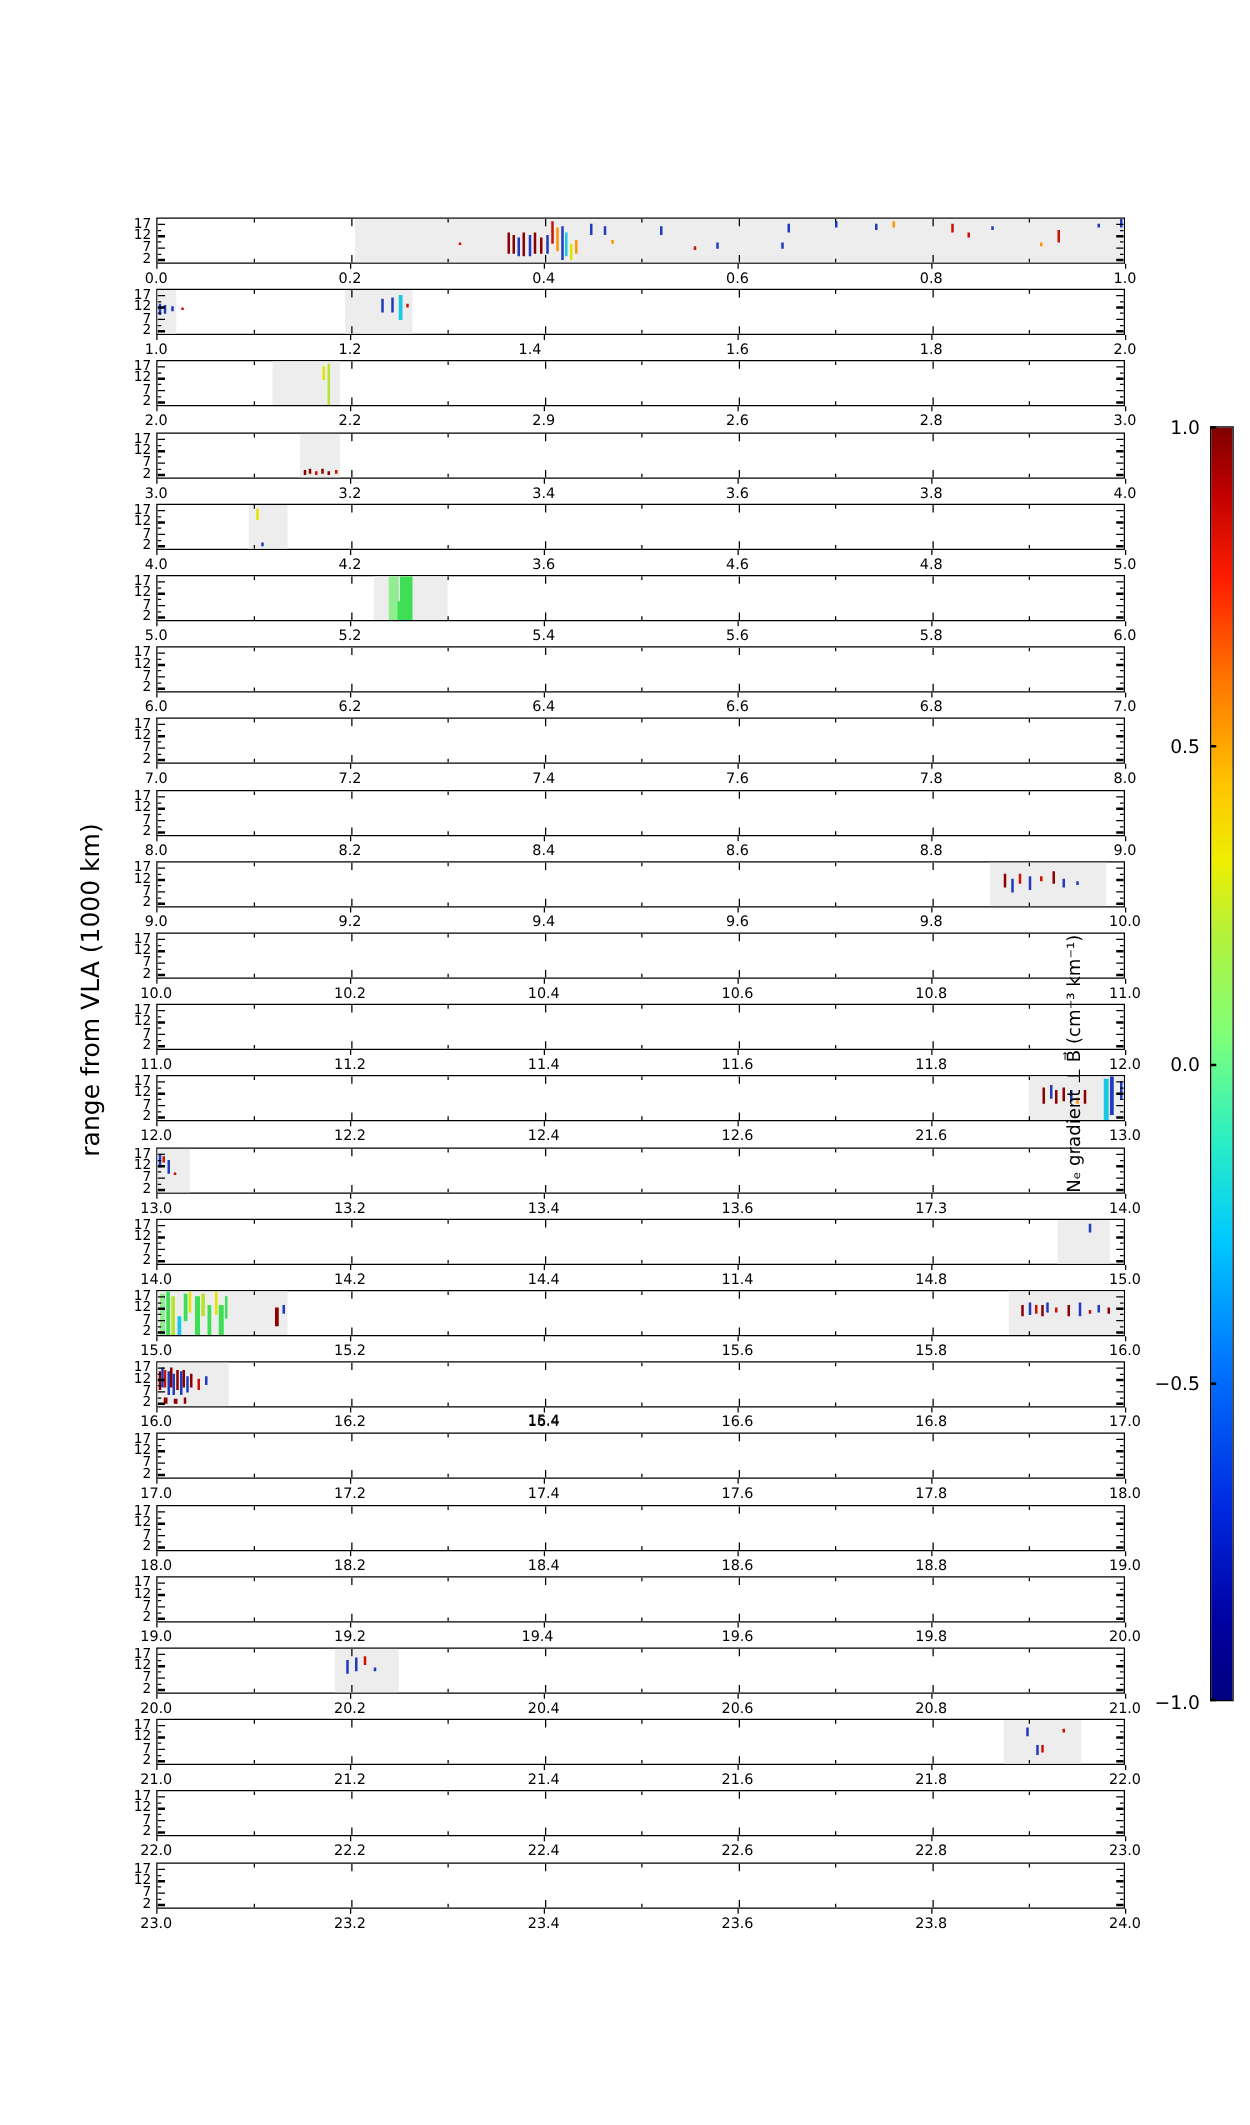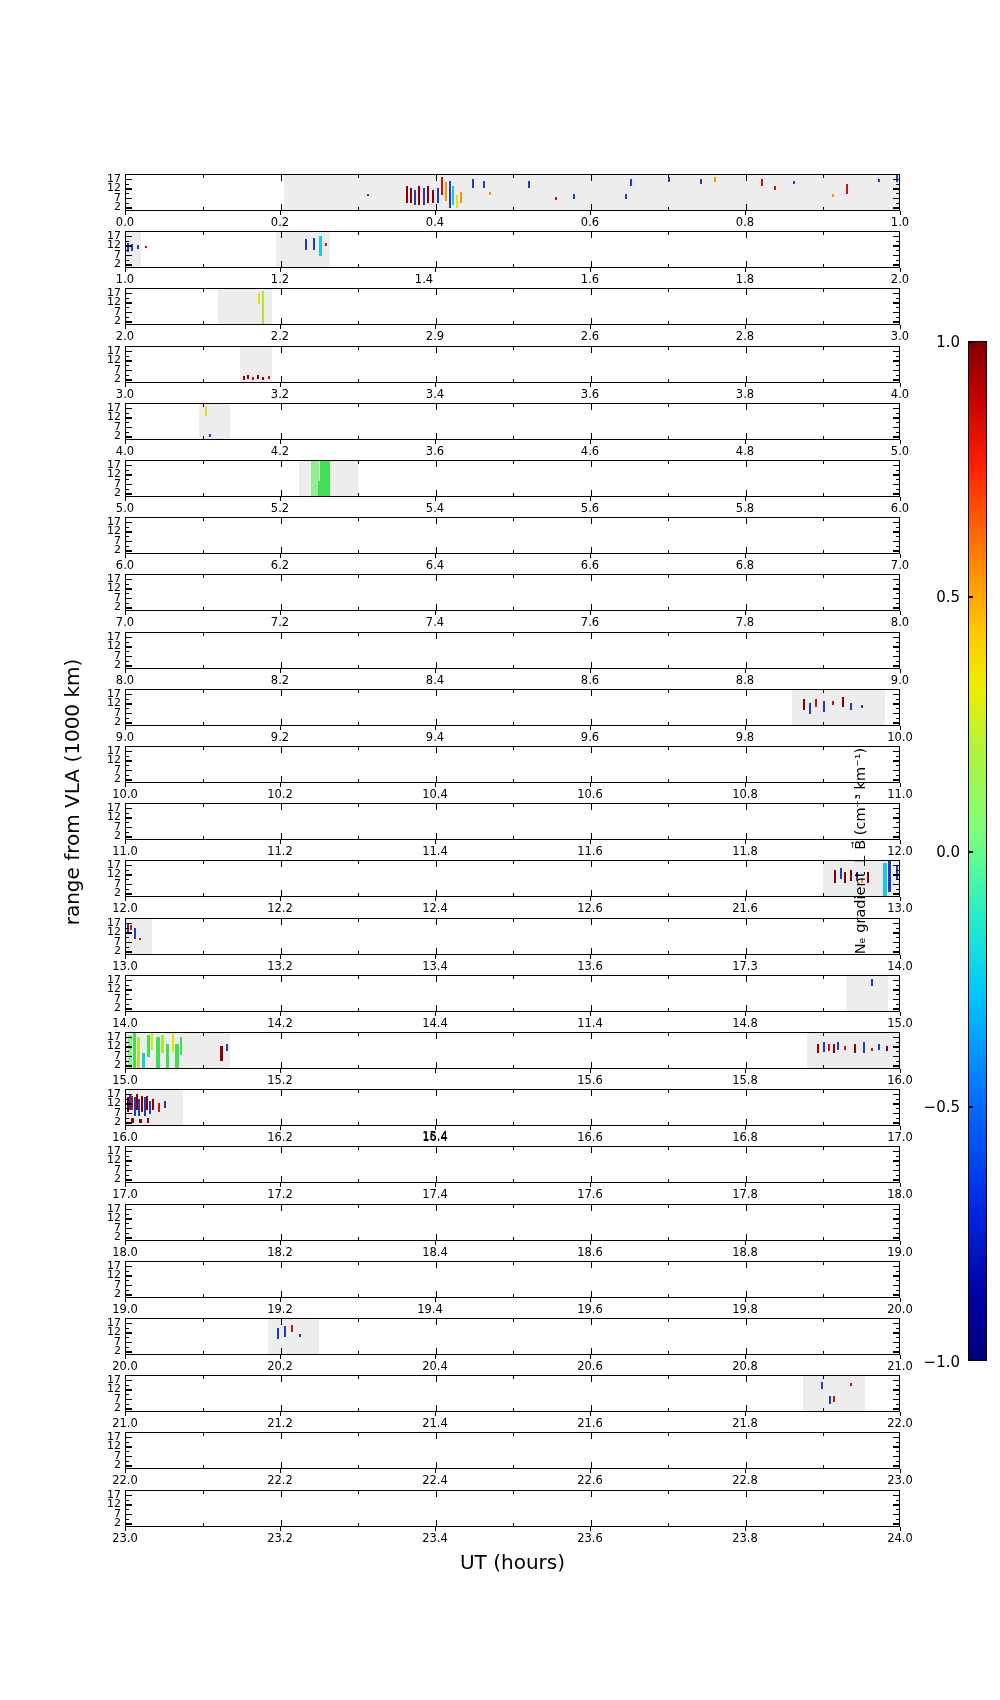--- a/index.html
+++ b/index.html
@@ -27,21 +27,20 @@
   .cblabel{position:absolute;width:1100px;height:20px;left:312px;top:841px;
            text-align:center;font-size:14.5px;color:#000;transform:rotate(-90deg);}
 </style>
 </head>
 <body>
 
 <div id="figure">
 
   <div class="axlabel vtext" style="width:500px;left:-178px;top:780px;">range from VLA (1000 km)</div>
 
-  <div class="axlabel" style="left:125px;width:775px;top:1550px;">UT (hours)</div>
 
   <div id="panels">
       <div class="panel" style="top: 174px;">
         <div class="shade" style="left: 157.875px; width: 616.125px; background: rgb(237, 237, 237);"></div>
         <div class="mark" style="left: 240.8px; top: 18.5px; width: 2px; height: 2.96px; background: rgb(204, 17, 0);"></div>
         <div class="mark" style="left: 279.55px; top: 11.1px; width: 2px; height: 16.65px; background: rgb(139, 0, 0);"></div>
         <div class="mark" style="left: 284.2px; top: 12.95px; width: 2px; height: 14.8px; background: rgb(139, 0, 0);"></div>
         <div class="mark" style="left: 288.075px; top: 14.8px; width: 2px; height: 14.8px; background: rgb(31, 59, 191);"></div>
         <div class="mark" style="left: 291.95px; top: 11.1px; width: 2px; height: 18.5px; background: rgb(139, 0, 0);"></div>
         <div class="mark" style="left: 296.6px; top: 12.95px; width: 2px; height: 16.65px; background: rgb(31, 59, 191);"></div>

